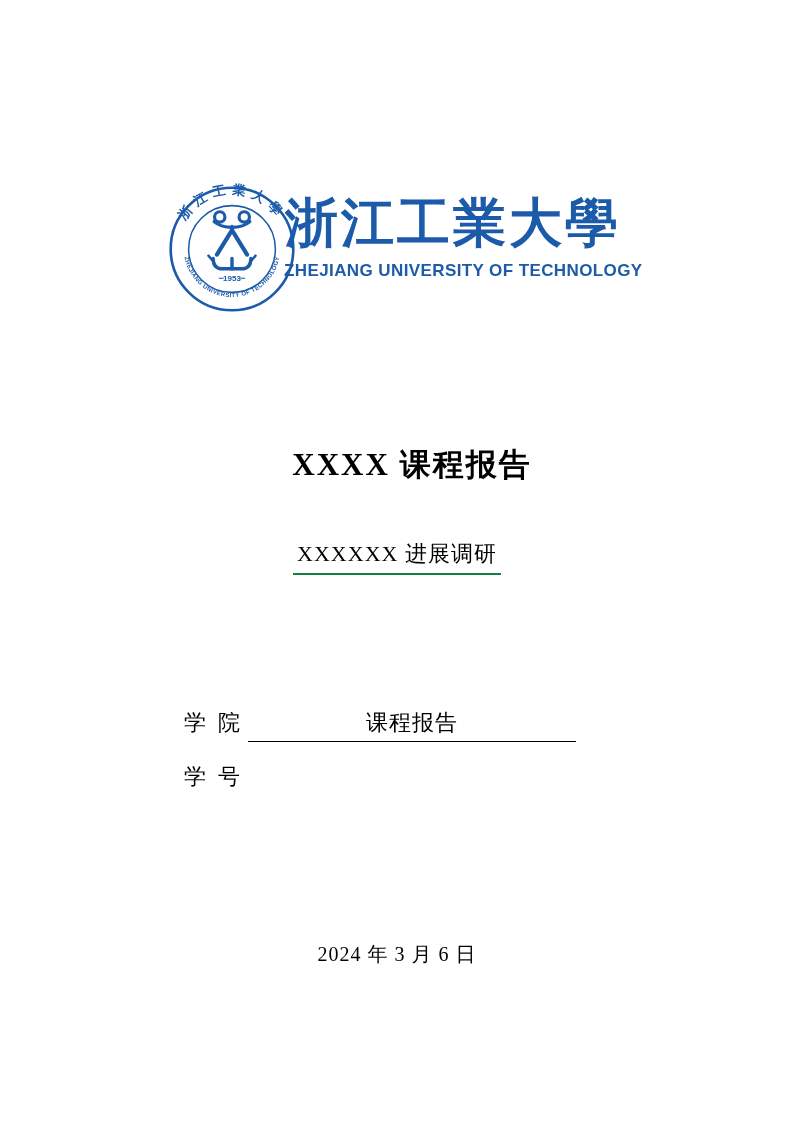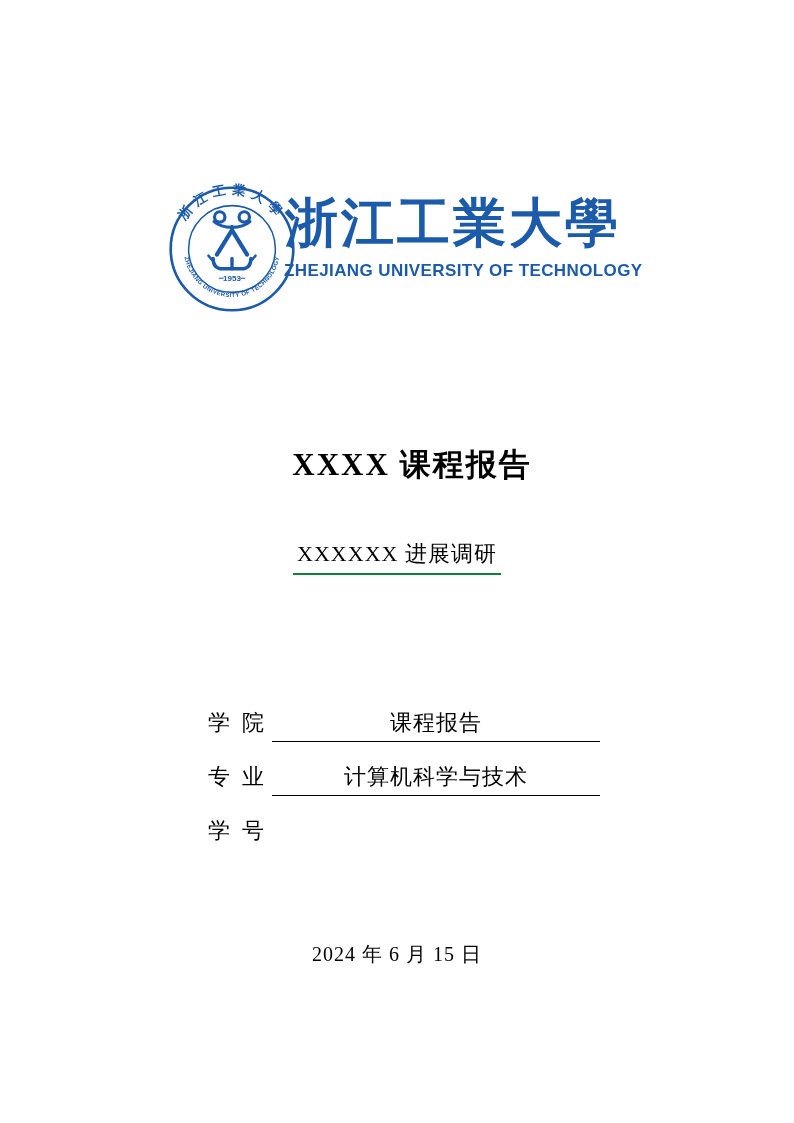--- a/index.html
+++ b/index.html
@@ -72,21 +72,21 @@
     font-size: 22px;
     letter-spacing: 1px;
     border-bottom: 2px solid #15803d;
     padding: 0 4px 4px 4px;
     font-family: "Liberation Serif", "DejaVu Serif", serif;
   }
 
   
   .form {
     position: absolute;
-    left: 208px;
+    left: 184px;
     top: 688px;
     width: 392px;
   }
   .form-row {
     display: flex;
     align-items: flex-end;
     height: 54px;
   }
   .form-label {
     width: 56px;
@@ -170,29 +170,23 @@
 
   <div class="form">
 
     <div class="form-row">
       <span class="form-label">学院</span>
       <span class="form-line">
         <span class="form-value">课程报告</span>
       </span>
     </div>
 
-    <div class="form-row">
-      <span class="form-label">专业</span>
-      <span class="form-line">
-        <span class="form-value">计算机科学与技术</span>
-      </span>
-    </div>
 
     <div class="form-row">
       <span class="form-label">学号</span>
     </div>
 
 
   </div>
 
-  <div class="doc-date">2024 年 6 月 15 日</div>
+  <div class="doc-date">2024 年 3 月 6 日</div>
 
 </div>
 
 </body></html>

